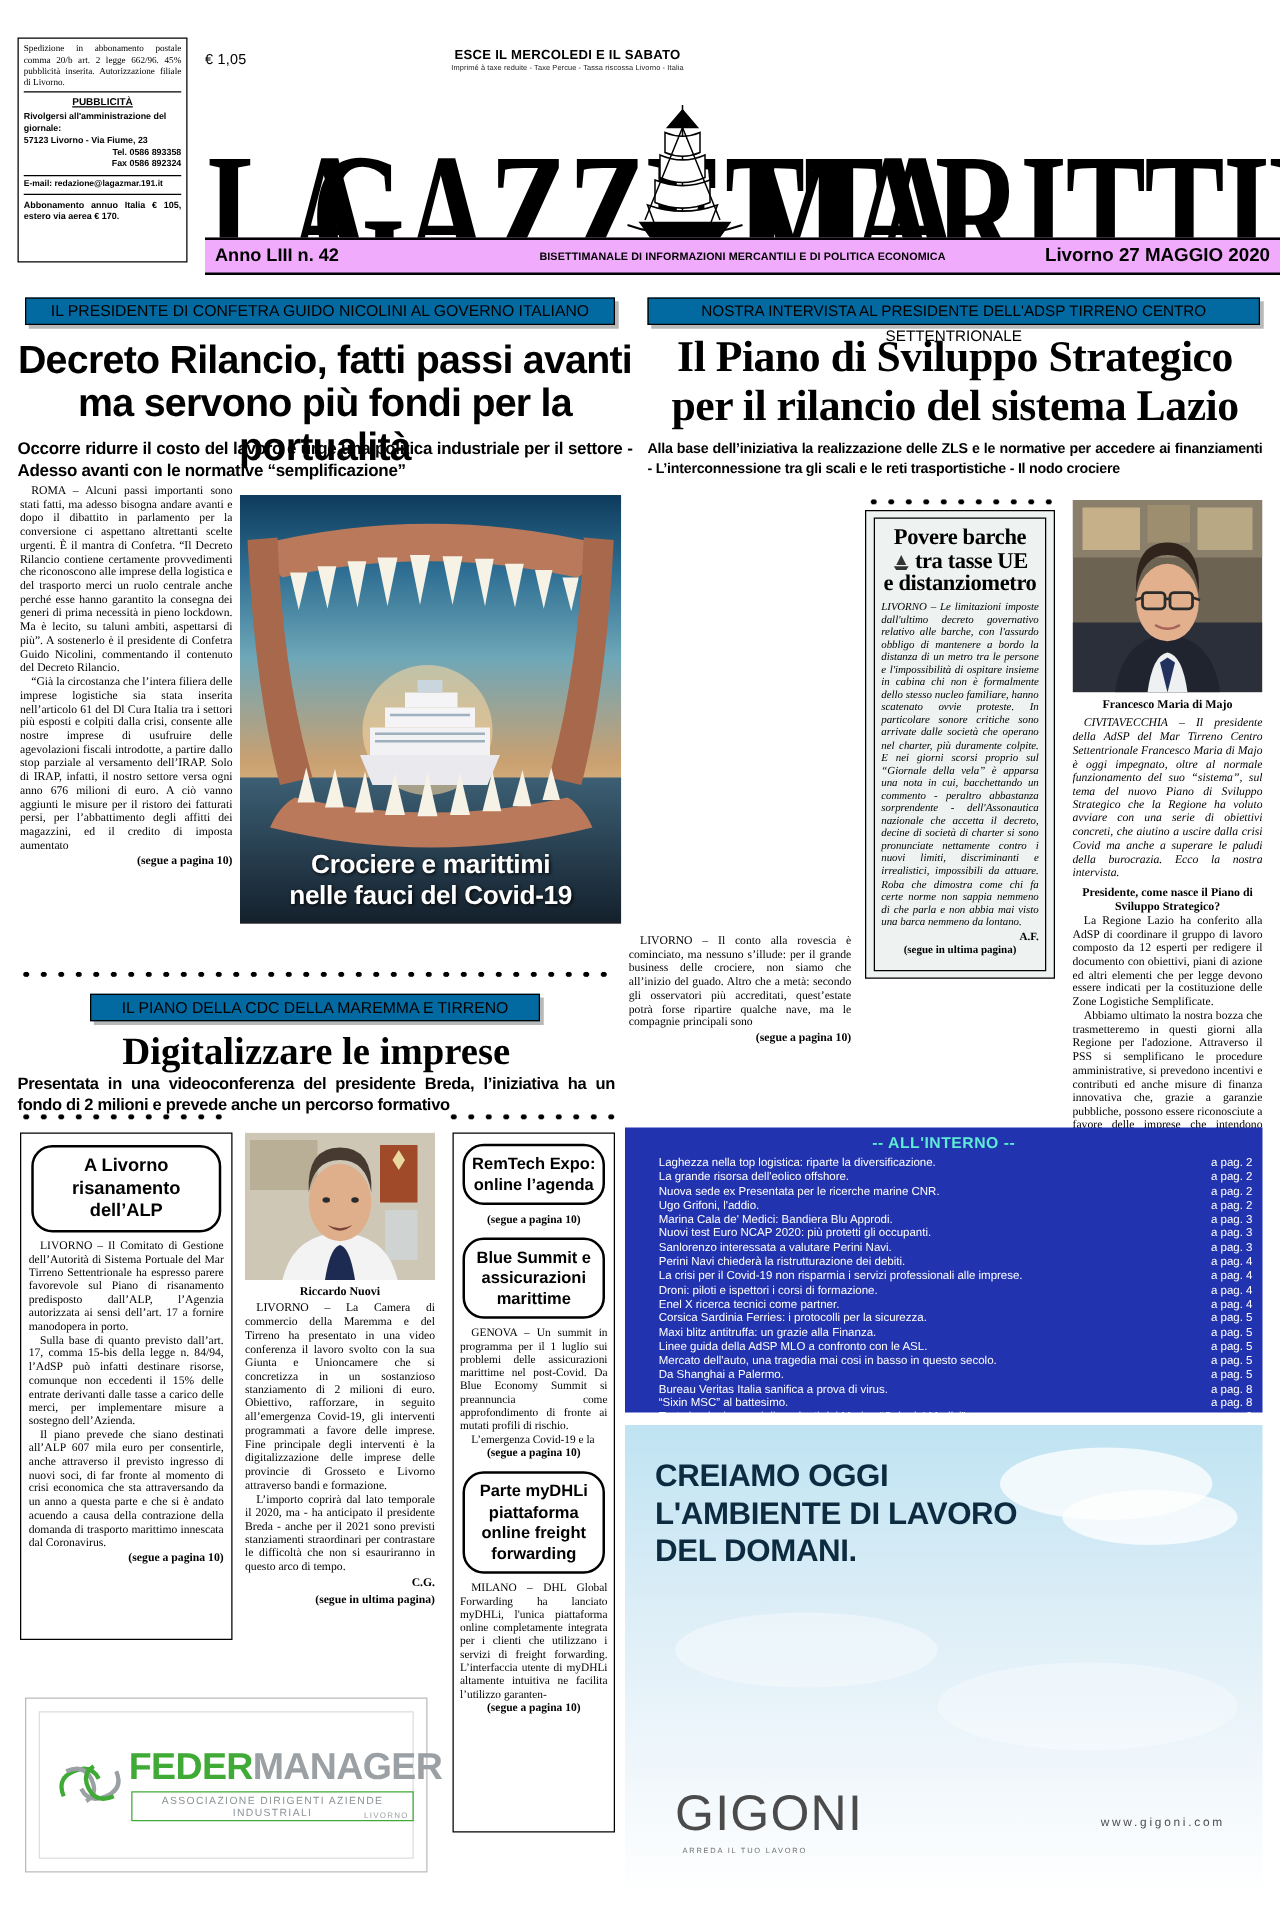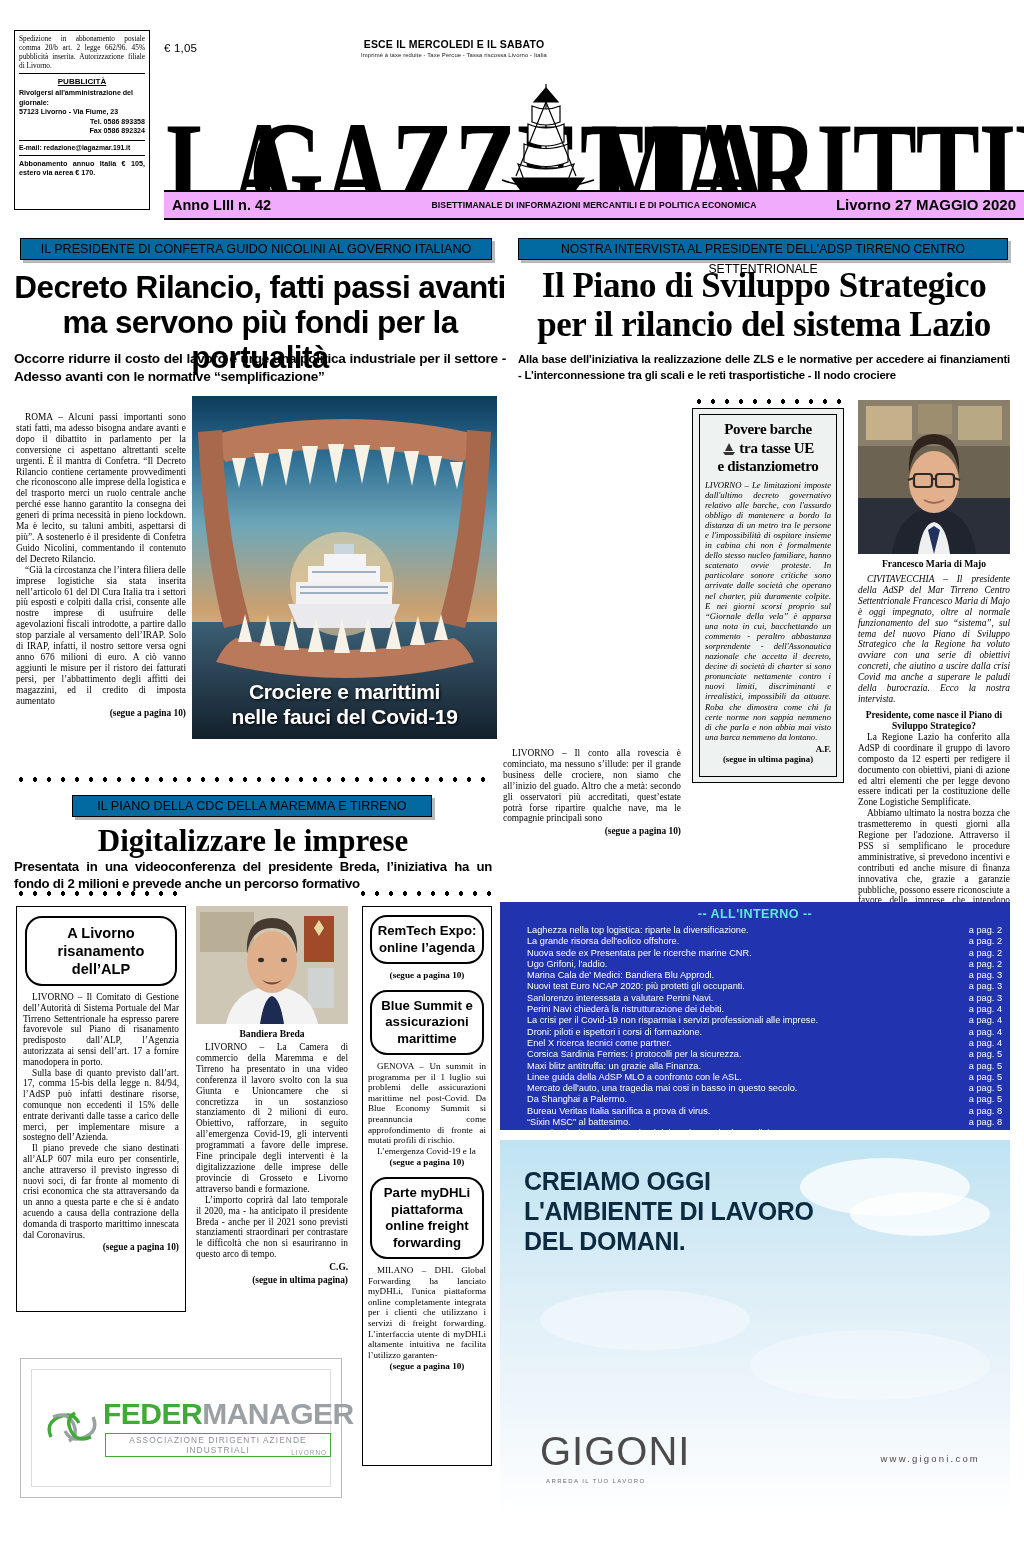--- a/index.html
+++ b/index.html
@@ -65,21 +65,21 @@
           font-weight:bold;font-size:35px;line-height:39px;text-align:center;letter-spacing:-.4px;}
   .sub-r{position:absolute;left:518px;top:352px;width:492px;font-family:"Liberation Sans",sans-serif;
          font-weight:bold;font-size:11.4px;line-height:15.5px;text-align:justify;letter-spacing:-.2px;}
 
   
   .bodycol{font-family:"Liberation Serif",serif;font-size:9.35px;line-height:10.9px;text-align:justify;}
   .bodycol p{margin:0;text-indent:9px;}
   .segue{text-align:right;font-weight:bold;font-size:9.4px;margin-top:2px;}
 
   
-  .lead-col{position:absolute;left:16px;top:412px;width:170px;height:352px;overflow:hidden;}
+  .lead-col{position:absolute;left:16px;top:388px;width:170px;height:352px;overflow:hidden;}
 
   
   .mainphoto{position:absolute;left:192px;top:396px;width:305px;height:343px;overflow:hidden;}
   .mp-sky{position:absolute;inset:0;background:linear-gradient(#0d3b5c 0%,#2f6f93 18%,#6ea7b8 38%,#c9a071 62%,#e8c089 76%,#b7764a 100%);}
   .mp-sea{position:absolute;left:0;bottom:0;width:100%;height:34%;
           background:linear-gradient(#3c5f74,#14202c);}
   .mp-cap{position:absolute;left:0;bottom:10px;width:100%;text-align:center;color:#fff;
           font-family:"Liberation Sans",sans-serif;font-weight:bold;font-size:21px;line-height:25px;
           text-shadow:1px 1px 3px #000;letter-spacing:-.3px;}
 
@@ -87,21 +87,21 @@
 
   
   .dots{position:absolute;height:7px;background-image:radial-gradient(circle,#000 2.1px,transparent 2.3px);
         background-size:14px 7px;background-repeat:repeat-x;}
 
   
   .pbox{position:absolute;left:692px;top:408px;width:152px;height:375px;border:1px solid #000;
         background:#eef2f0;box-sizing:border-box;padding:5px 6px;overflow:hidden;}
   .pbox-in{border:1px solid #000;height:100%;box-sizing:border-box;padding:5px 5px;overflow:hidden;}
   .pbox h2{margin:0 0 4px;text-align:center;font-family:"Liberation Serif",serif;font-weight:bold;
-           font-size:15px;line-height:18.5px;letter-spacing:-.3px;}
+           font-size:18px;line-height:18.5px;letter-spacing:-.3px;}
   .pbox .txt{font-family:"Liberation Serif",serif;font-style:italic;font-size:8.7px;line-height:10.1px;
              text-align:justify;}
   .pbox .txt p{margin:0;text-indent:0;font-family:Liberation Serif, serif;}
   .pbox .af{text-align:right;font-weight:bold;font-style:normal;margin-top:2px;font-size:8.8px;}
   .pbox .sg{text-align:center;font-weight:bold;font-style:normal;font-size:8.8px;}
 
   
   .photo-dimajo{position:absolute;left:858px;top:400px;width:152px;height:154px;overflow:hidden;}
   .dimajo-cap{position:absolute;left:858px;top:558px;width:152px;text-align:center;
               font-family:"Liberation Serif",serif;font-weight:bold;font-size:9.6px;}
@@ -389,21 +389,21 @@
       <path d="M64 118 q4 -26 12 -28 q8 2 12 28 z" fill="#1d2b52"></path>
       <ellipse cx="76" cy="56" rx="25" ry="31" fill="#dfae8b"></ellipse>
       <path d="M51 48 q4 -26 25 -26 q21 0 25 26 q2 -36 -25 -36 q-27 0 -25 36 z" fill="#473a31"></path>
       <g fill="#2b2b2b">
           <ellipse cx="65" cy="54" rx="3" ry="2.2"></ellipse>
           <ellipse cx="88" cy="54" rx="3" ry="2.2"></ellipse>
         </g>
       <path d="M66 74 q10 5 20 0 q-10 9 -20 0 z" fill="#7d4238"></path>
     </svg>
   </div>
-  <div class="breda-cap">Bandiera Breda</div>
+  <div class="breda-cap">Riccardo Nuovi</div>
   <div class="bmid bodycol">
     <p>LIVORNO – La Camera di commercio della Maremma e del Tirreno ha presentato in una video conferenza il lavoro svolto con la sua Giunta e Unioncamere che si concretizza in un sostanzioso stanziamento di 2 milioni di euro. Obiettivo, rafforzare, in seguito all’emergenza Covid-19, gli interventi programmati a favore delle imprese. Fine principale degli interventi è la digitalizzazione delle imprese delle provincie di Grosseto e Livorno attraverso bandi e formazione.</p>
     <p>L’importo coprirà dal lato temporale il 2020, ma - ha anticipato il presidente Breda - anche per il 2021 sono previsti stanziamenti straordinari per contrastare le difficoltà che non si esauriranno in questo arco di tempo.</p>
     <div class="cg">C.G.</div>
     <div class="cg">(segue in ultima pagina)</div>
   </div>
 
   <div class="b3">
     <div class="rr">RemTech Expo: online l’agenda</div>
     <div class="bl-txt">

